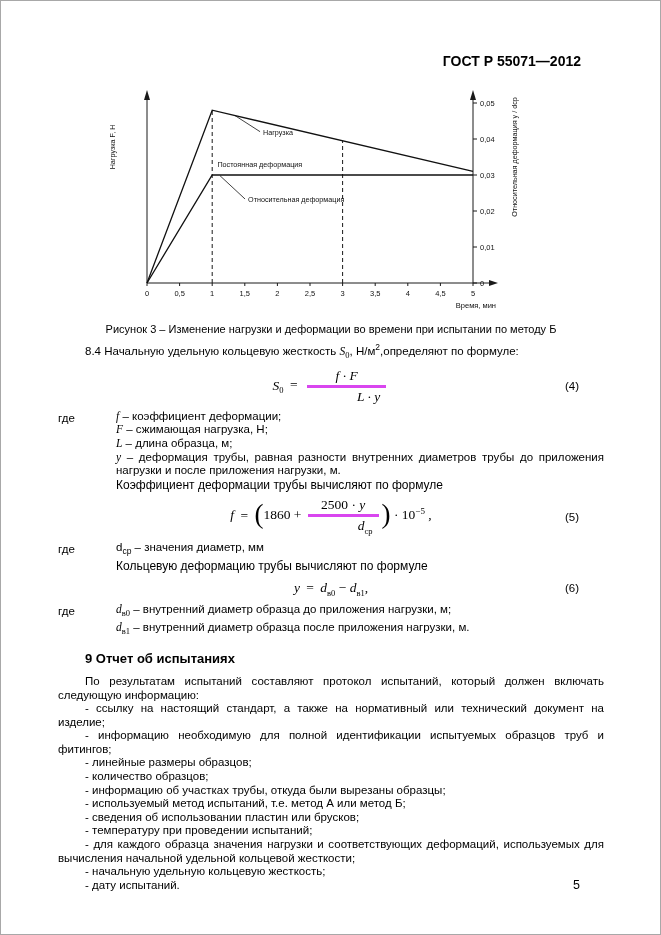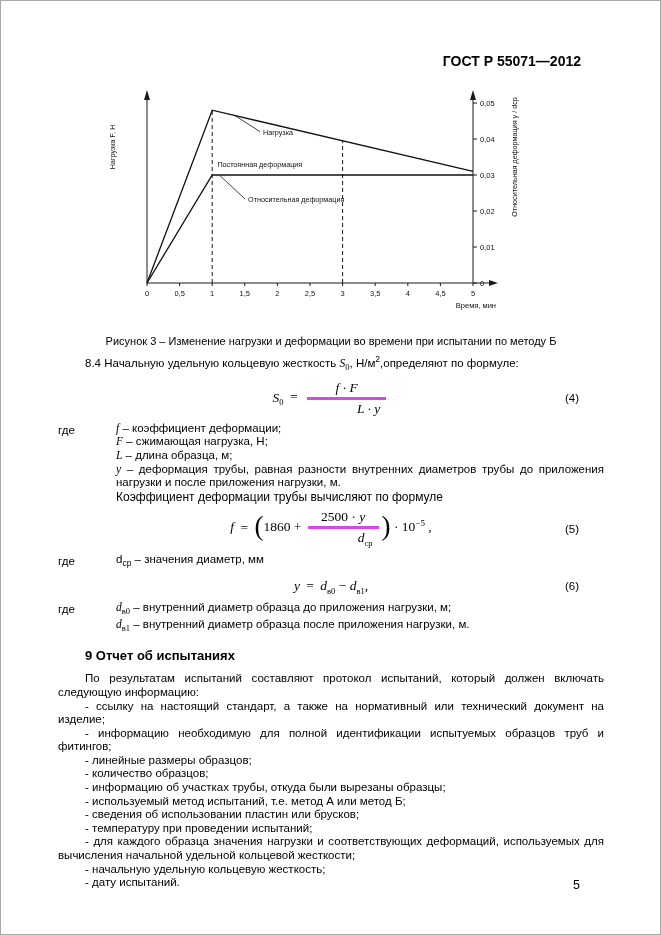--- a/index.html
+++ b/index.html
@@ -2,21 +2,21 @@
 <html><head>
 <meta charset="utf-8">
 <style>
   html,body{margin:0;padding:0;}
   body{background:#e9e9e9;font-family:"Liberation Sans",sans-serif;}
   .page{width:661px;height:935px;background:#ffffff;border:1px solid #a8a8a8;box-sizing:border-box;
         position:relative;margin:0 auto;padding:52px 56px 0 57px;color:#000;overflow:hidden;}
   .gost-header{text-align:right;font-weight:bold;font-size:14px;padding-right:23px;margin-bottom:12px;}
   .figure{text-align:center;margin-bottom:6px;}
   #chart-svg{display:block;margin:0 auto;}
-  .caption{font-size:11px;margin-top:18px;}
+  .caption{font-size:11px;margin-top:6px;}
   .para{font-size:11.5px;line-height:13.6px;text-align:justify;text-indent:27px;margin:0;}
   .cont{font-size:12px;line-height:13.6px;margin-left:58px;text-align:left;}
   .where-block{position:relative;font-size:11.5px;line-height:13.6px;margin:1px 0;}
   .where-label{position:absolute;left:0;top:2px;}
   .where-row{margin-left:58px;text-align:justify;}
   .mvar{font-family:"Liberation Serif",serif;font-style:italic;}
   .msub{font-family:"Liberation Serif",serif;font-style:normal;font-size:8.5px;}
   .math{font-family:"Liberation Serif",serif;font-size:13.5px;font-style:normal;}
   .mnum{font-style:normal;}
   .mexp{font-size:9px;font-style:normal;}
@@ -122,20 +122,21 @@
       <span class="mvar">f</span><span class="meq"> = </span><span class="bigp">(</span><span class="mnum">1860 + </span><span class="frac"><span class="fnum"><span class="mnum">2500 · </span><span class="mvar">y</span></span><span class="fden"><span class="mvar">d</span><sub class="msub">ср</sub></span></span><span class="bigp">)</span><span class="mnum"> · 10</span><sup class="mexp">−5</sup><span class="mnum"> ,</span>
     </div>
     <span class="formula-num">(5)</span>
   </div>
 
   <div class="where-block">
     <span class="where-label">где</span>
     <div class="where-row"><span>d</span><sub>ср</sub><span> – значения диаметр, мм</span></div>
   </div>
 
+  <div class="cont">Кольцевую деформацию трубы вычисляют по формуле</div>
 
   <div class="formula-row">
     <div class="formula-center math">
       <span class="mvar">y</span><span class="meq"> = </span><span class="mvar">d</span><sub class="msub">в0</sub><span> − </span><span class="mvar">d</span><sub class="msub">в1</sub><span>,</span>
     </div>
     <span class="formula-num">(6)</span>
   </div>
 
   <div class="where-block">
     <span class="where-label">где</span>

